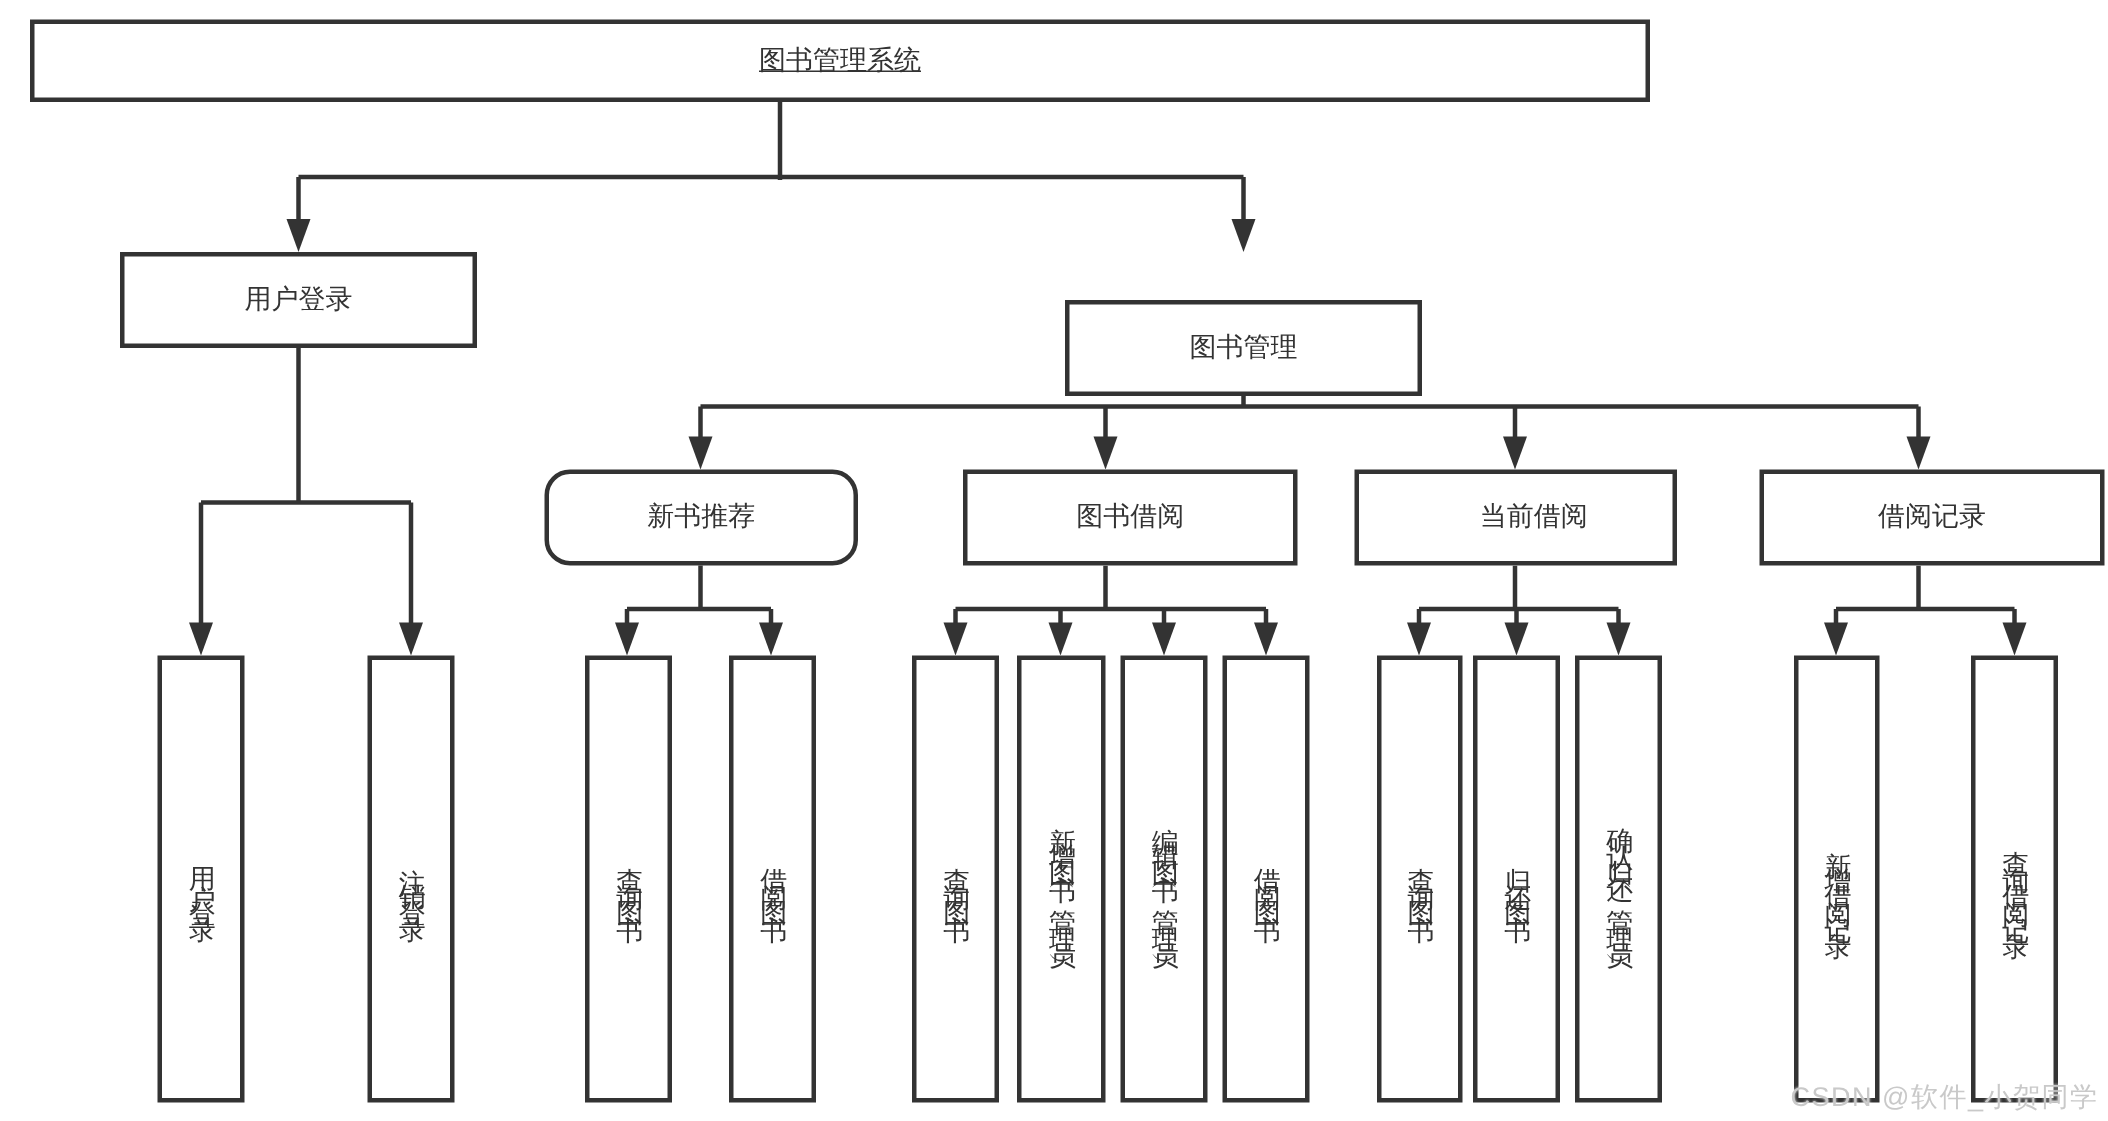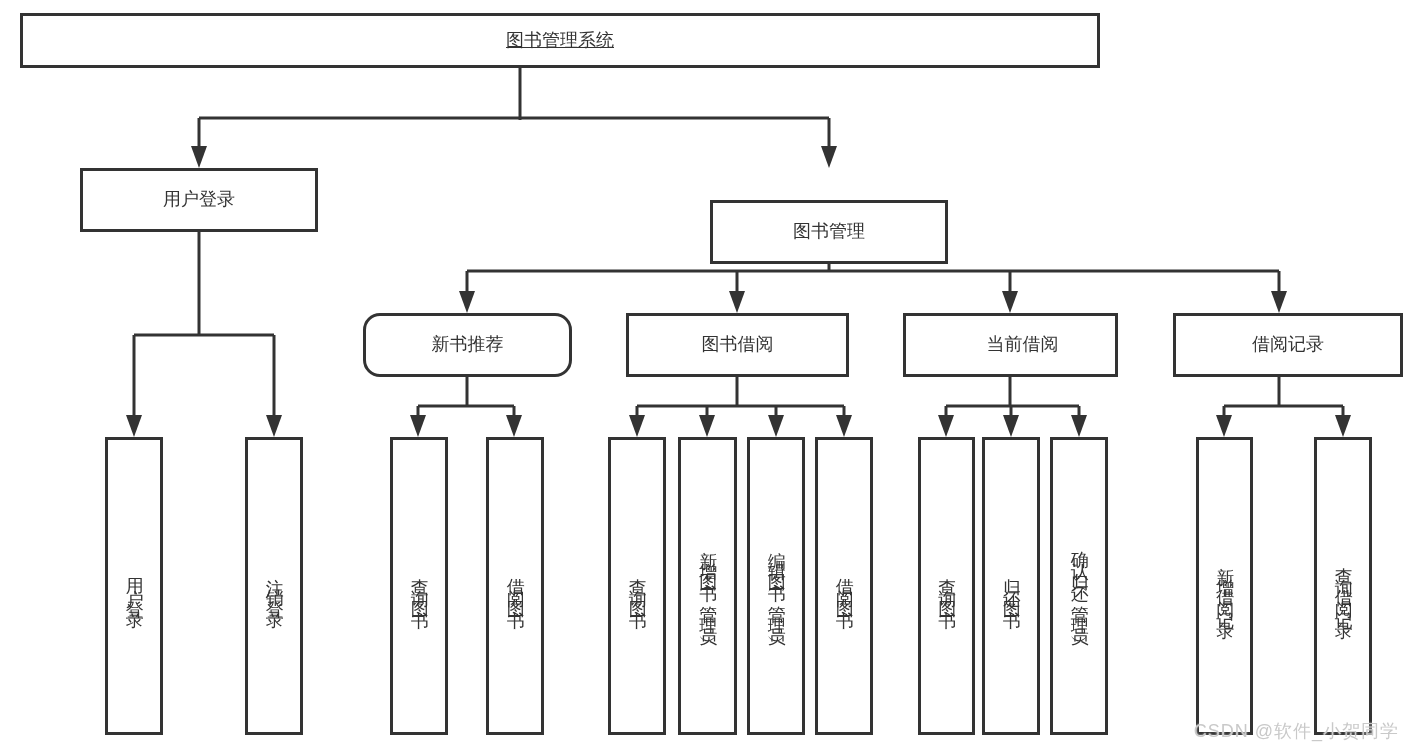--- a/index.html
+++ b/index.html
@@ -89,21 +89,21 @@
       <line x1="1343" y1="406" x2="1343" y2="419" stroke="#333333" stroke-width="3"></line>
       <polygon points="1335,415 1351,415 1343,437" fill="#333333"></polygon>
     </svg>
 
   <div class="node hnode root" style="left:20px; top:13px; width:1080px;text-decoration:underline;">图书管理系统</div>
 
   <div class="node hnode" style="left:80px; top:168px; width:238px;">用户登录</div>
   <div class="node hnode" style="left:710px; top:168px; width:238px;margin-top:32px;">图书管理</div>
 
   <div class="node hnode" style="left:363px; top:313px; width:209px;border-radius:17px;">新书推荐</div>
-  <div class="node hnode" style="left:626px; top:313px; width:223px;">图书借阅</div>
+  <div class="node hnode" style="left:642px; top:313px; width:223px;">图书借阅</div>
   <div class="node hnode" style="left:903px; top:313px; width:215px;padding-left:24px;">当前借阅</div>
   <div class="node hnode" style="left:1173px; top:313px; width:230px;">借阅记录</div>
 
   <div class="node vnode" style="left:105px; top:437px;">用户登录</div>
   <div class="node vnode" style="left:245px; top:437px;">注销登录</div>
 
   <div class="node vnode" style="left:390px; top:437px;">查询图书</div>
   <div class="node vnode" style="left:486px; top:437px;">借阅图书</div>
 
   <div class="node vnode" style="left:608px; top:437px;">查询图书</div>

